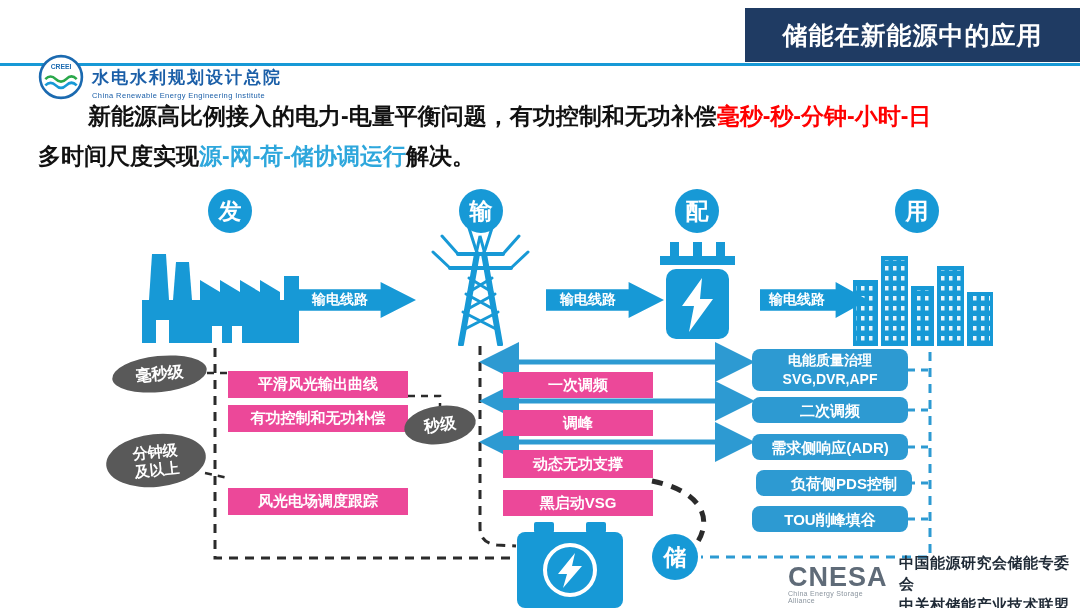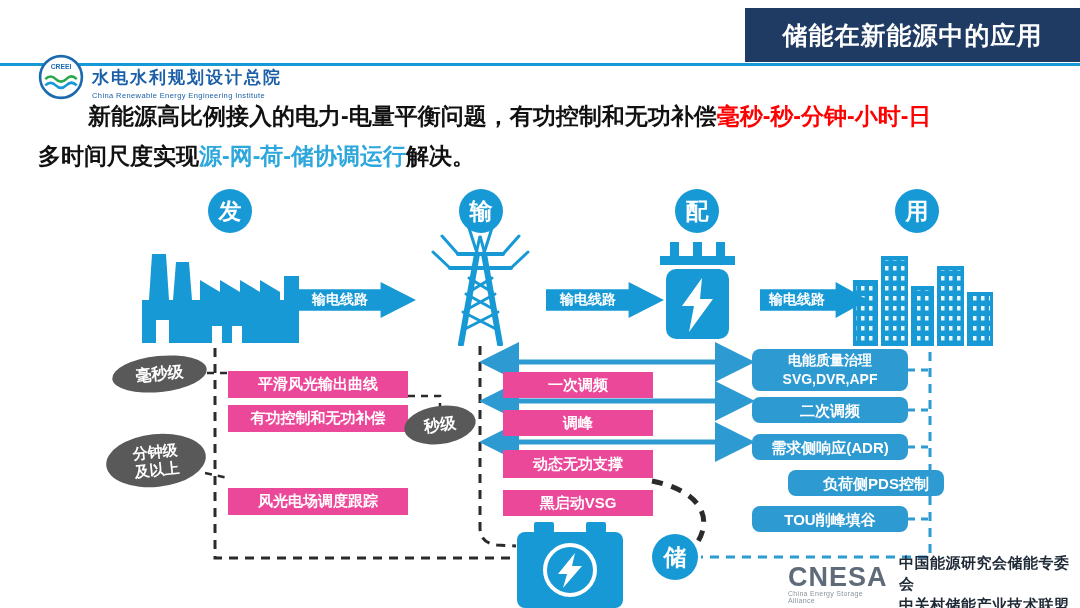--- a/index.html
+++ b/index.html
@@ -179,21 +179,21 @@
 
   <div class="gbox" style="left:503px; top:350px; width:150px; height:26px;">一次调频</div>
   <div class="gbox" style="left:503px; top:388px; width:150px; height:26px;">调峰</div>
   <div class="gbox" style="left:503px; top:428px; width:150px; height:28px;">动态无功支撑</div>
   <div class="gbox" style="left:503px; top:468px; width:150px; height:26px;">黑启动VSG</div>
 
   <div class="bbox" style="left:752px; top:349px; width:156px; height:42px; font-size:14px;">电能质量治理
 SVG,DVR,APF</div>
   <div class="bbox" style="left:752px; top:397px; width:156px; height:26px;">二次调频</div>
   <div class="bbox" style="left:752px; top:434px; width:156px; height:26px;">需求侧响应(ADR)</div>
-  <div class="bbox" style="left:788px; top:470px; width:156px; height:26px;padding-left:20px;">负荷侧PDS控制</div>
+  <div class="bbox" style="left:756px; top:470px; width:156px; height:26px;padding-left:20px;">负荷侧PDS控制</div>
   <div class="bbox" style="left:752px; top:506px; width:156px; height:26px;">TOU削峰填谷</div>
 
   <svg class="icon" style="left:517px; top:522px; z-index:3;" width="106" height="86" viewBox="0 0 106 86">
     <g fill="#1799d6">
       <rect x="17" y="0" width="20" height="11" rx="2"></rect>
       <rect x="69" y="0" width="20" height="11" rx="2"></rect>
       <rect x="0" y="10" width="106" height="76" rx="8"></rect>
     </g>
     <circle cx="53" cy="48" r="25" fill="none" stroke="#ffffff" stroke-width="4"></circle>
     <polygon points="58,31 41,52 50,52 46,66 65,44 55,44" fill="#ffffff"></polygon>

